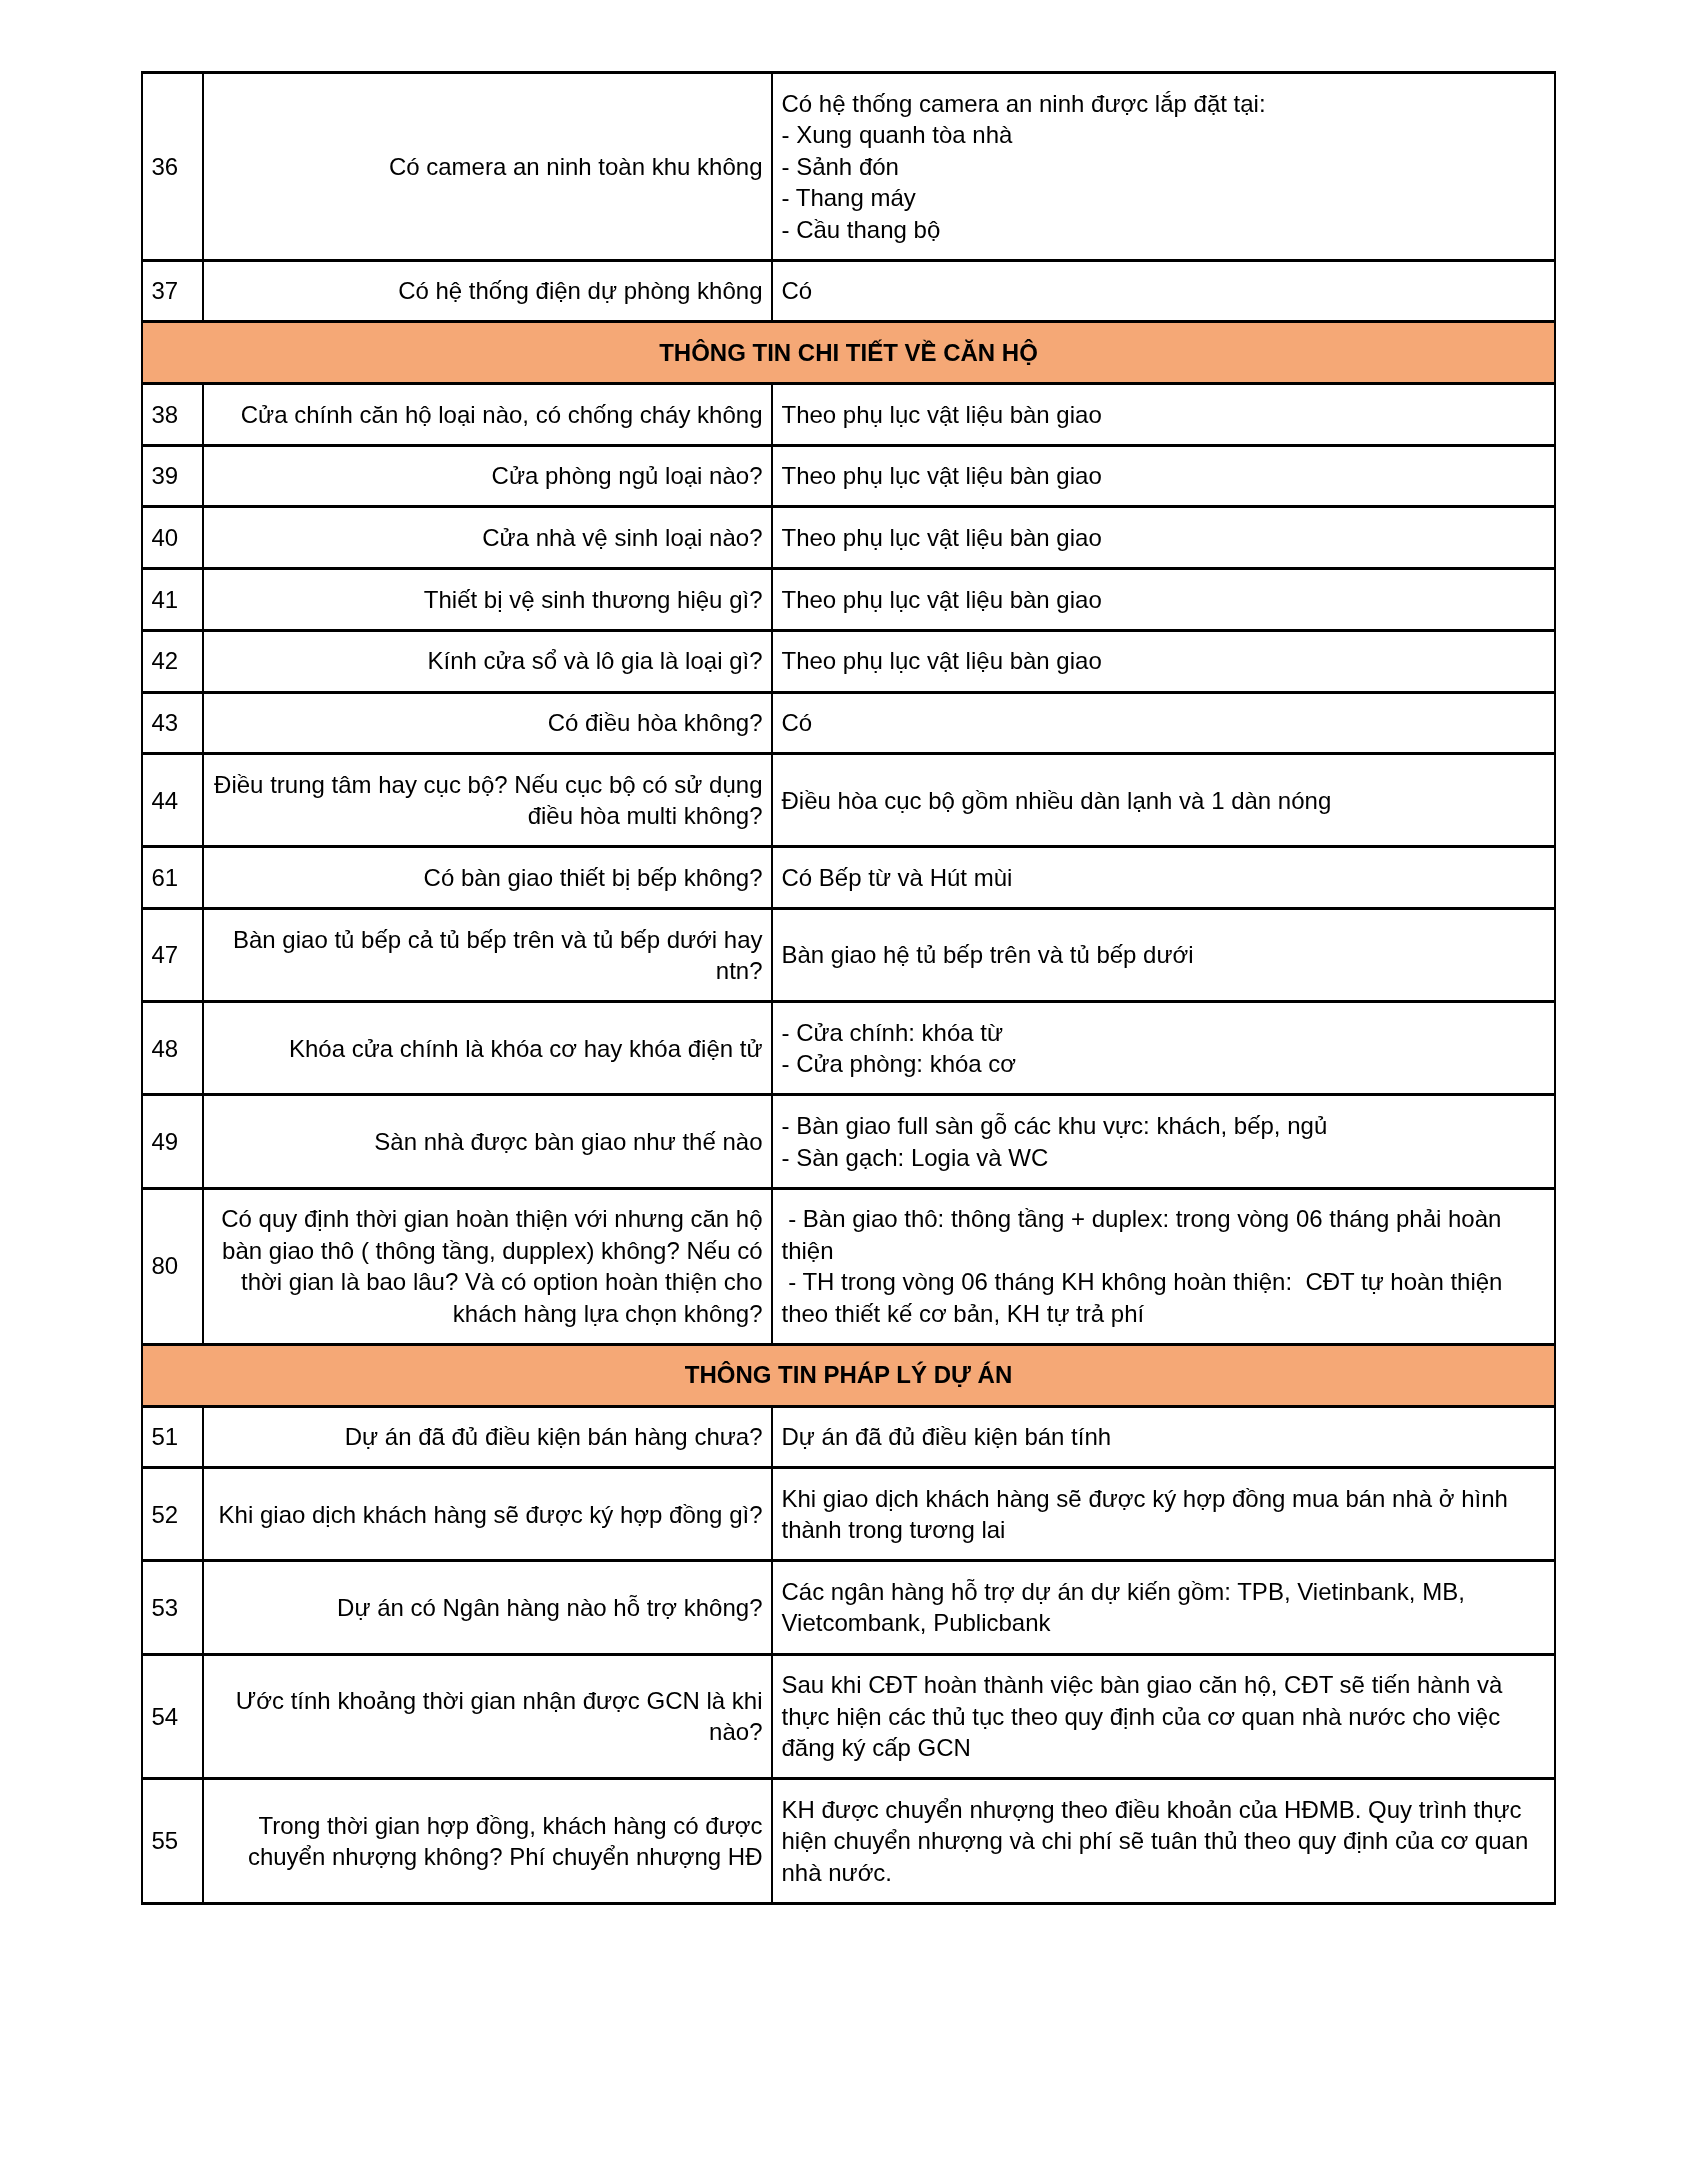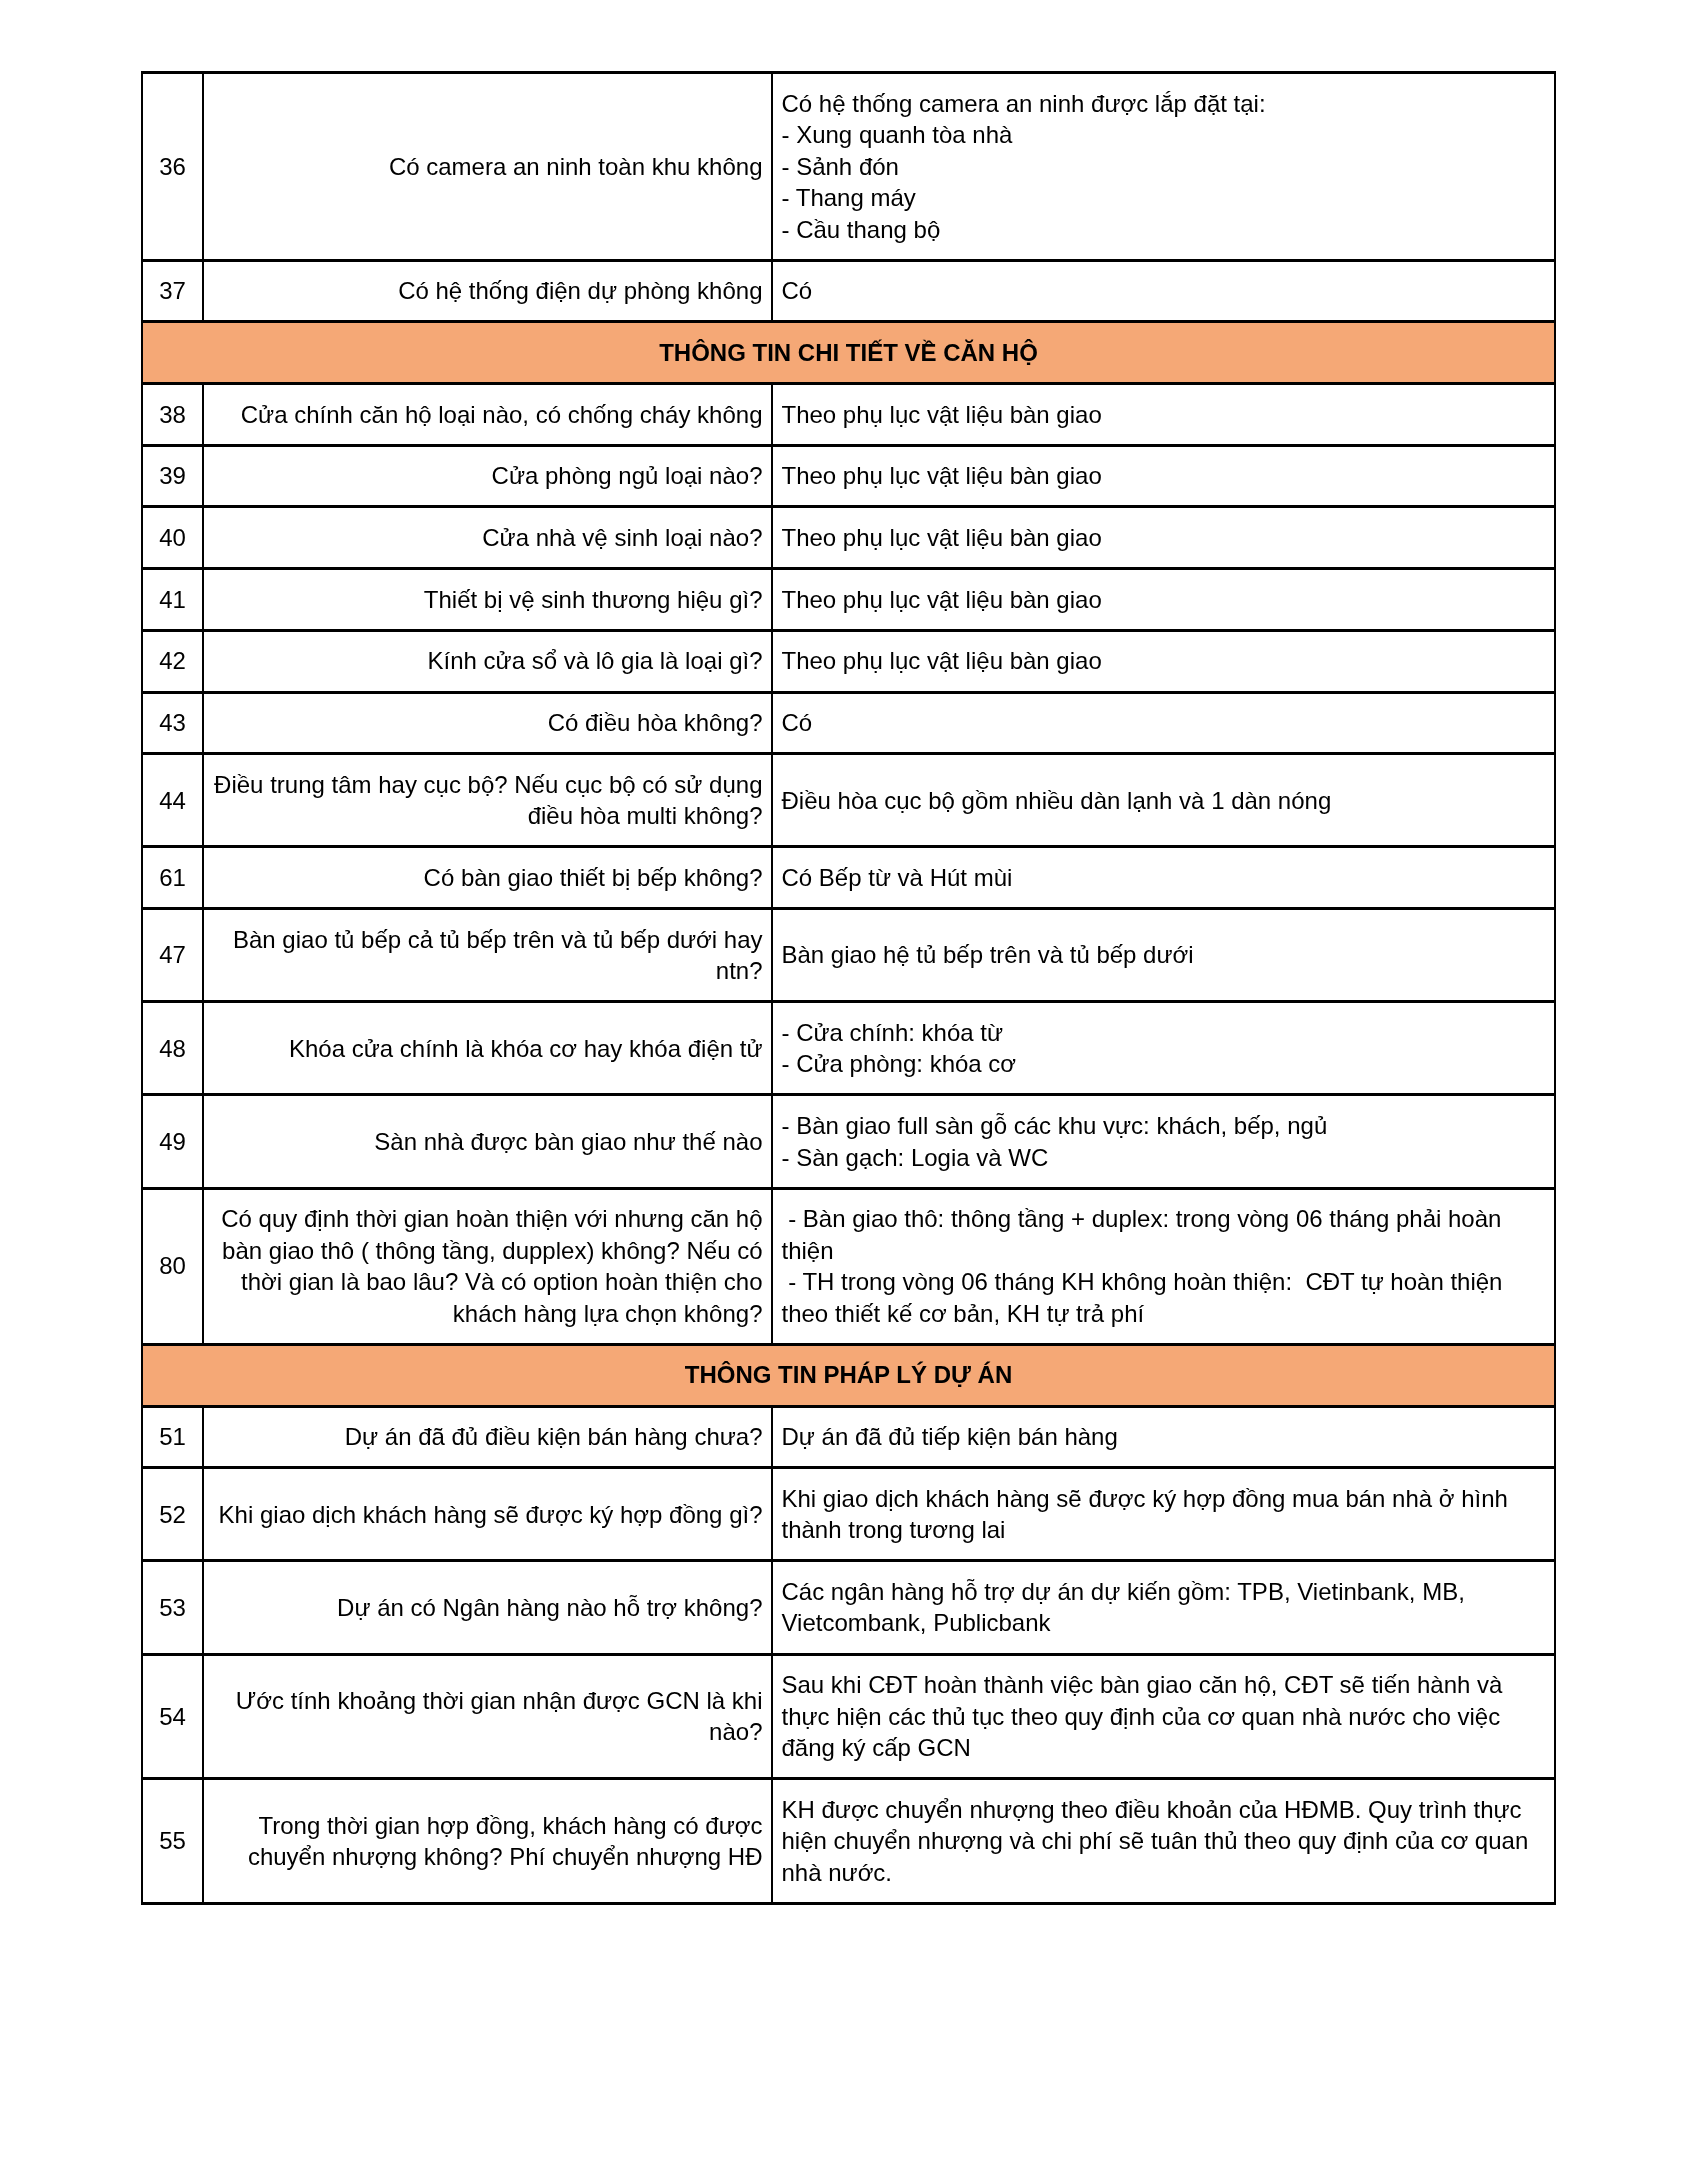--- a/index.html
+++ b/index.html
@@ -30,21 +30,21 @@
     border: 2.6px solid #000000;
     border-top-width: 3.4px;
     border-bottom-width: 3.4px;
     vertical-align: middle;
     font-size: 24px;
     line-height: 31.5px;
     padding: 13.6px 8.5px;
     word-wrap: break-word;
   }
   td.cell-no {
-    text-align: center;
+    text-align: left;
     padding-left: 1.7px;
     padding-right: 1.7px;
   }
   td.cell-question {
     text-align: right;
     padding-left: 6.8px;
   }
   td.cell-answer {
     text-align: left;
     padding-left: 8.5px;
@@ -151,21 +151,21 @@
           <td class="cell-question">Có quy định thời gian hoàn thiện với nhưng căn hộ bàn giao thô ( thông tầng, dupplex) không? Nếu có thời gian là bao lâu? Và có option hoàn thiện cho khách hàng lựa chọn không?</td>
           <td class="cell-answer"> - Bàn giao thô: thông tầng + duplex: trong vòng 06 tháng phải hoàn thiện
  - TH trong vòng 06 tháng KH không hoàn thiện:  CĐT tự hoàn thiện theo thiết kế cơ bản, KH tự trả phí</td>
         </tr>
         <tr>
           <td colspan="3" class="section-header">THÔNG TIN PHÁP LÝ DỰ ÁN</td>
         </tr>
         <tr>
           <td class="cell-no">51</td>
           <td class="cell-question">Dự án đã đủ điều kiện bán hàng chưa?</td>
-          <td class="cell-answer">Dự án đã đủ tiếp kiện bán hàng</td>
+          <td class="cell-answer">Dự án đã đủ điều kiện bán tính</td>
         </tr>
         <tr>
           <td class="cell-no">52</td>
           <td class="cell-question">Khi giao dịch khách hàng sẽ được ký hợp đồng gì?</td>
           <td class="cell-answer">Khi giao dịch khách hàng sẽ được ký hợp đồng mua bán nhà ở hình thành trong tương lai</td>
         </tr>
         <tr>
           <td class="cell-no">53</td>
           <td class="cell-question">Dự án có Ngân hàng nào hỗ trợ không?</td>
           <td class="cell-answer">Các ngân hàng hỗ trợ dự án dự kiến gồm: TPB, Vietinbank, MB, Vietcombank, Publicbank</td>

